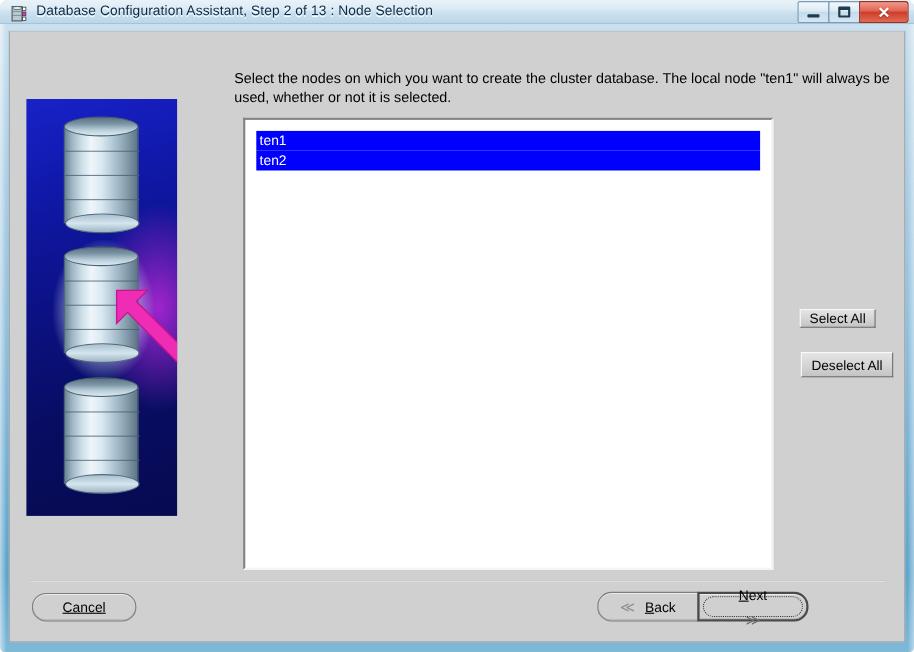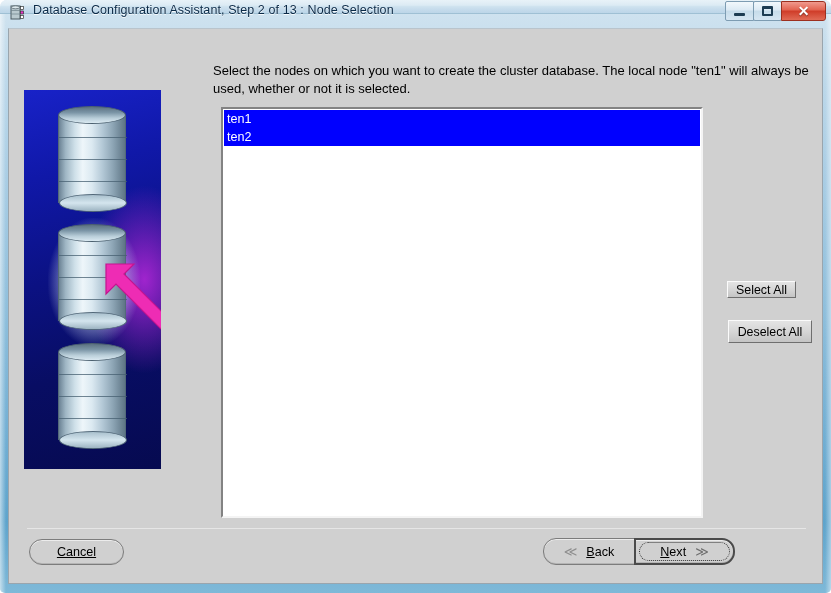--- a/index.html
+++ b/index.html
@@ -31,21 +31,21 @@
     background:
       linear-gradient(90deg, rgba(255,255,255,.55) 0px, rgba(255,255,255,0) 6px),
       linear-gradient(270deg, rgba(255,255,255,.45) 0px, rgba(255,255,255,0) 6px);
     pointer-events: none;
   }
 
   
   .titlebar {
     position: absolute;
     left: 0; top: 0;
-    width: 831px; height: 14px;
+    width: 831px; height: 22px;
     background: linear-gradient(180deg,
         #e8f2f8 0%, #dcebf4 40%, #cfe3ef 50%, #c6dcec 70%, #bcd6e8 100%);
     border-radius: 7px 7px 0 0;
     border-bottom: 1px solid #9fc0d4;
   }
 
   .title-icon {
     position: absolute;
     left: 10px; top: 4px;
     width: 17px; height: 17px;
@@ -128,21 +128,21 @@
   
   .listbox {
     position: absolute;
     left: 212px; top: 78px;
     width: 482px; height: 411px;
     background: #ffffff;
     border: 2px solid;
     border-color: #838383 #f4f4f4 #f4f4f4 #838383;
     overflow: hidden;
   }
-  .list-inner { padding: 1px; }
+  .list-inner { padding: 10px; }
   .list-item {
     height: 18px;
     line-height: 18px;
     padding-left: 3px;
     font-size: 12.6px;
     color: #000000;
   }
   .list-item.selected {
     background: #0000ff;
     color: #ffffff;
@@ -279,20 +279,21 @@
   #btn-back {
     width: 92px;
     border-radius: 13px 0 0 13px;
   }
   #btn-next {
     width: 101px;
     border-radius: 0 13px 13px 0;
     border: 2px solid #4a4a4a;
     margin-left: -1px;
     position: relative;
+    flex-direction: column;
   }
   #btn-next::after {
     content: "";
     position: absolute;
     left: 3px; top: 2px; right: 3px; bottom: 2px;
     border: 1px dotted #333333;
     border-radius: 10px 10px 10px 10px;
   }
   .chev {
     font-size: 13px;

